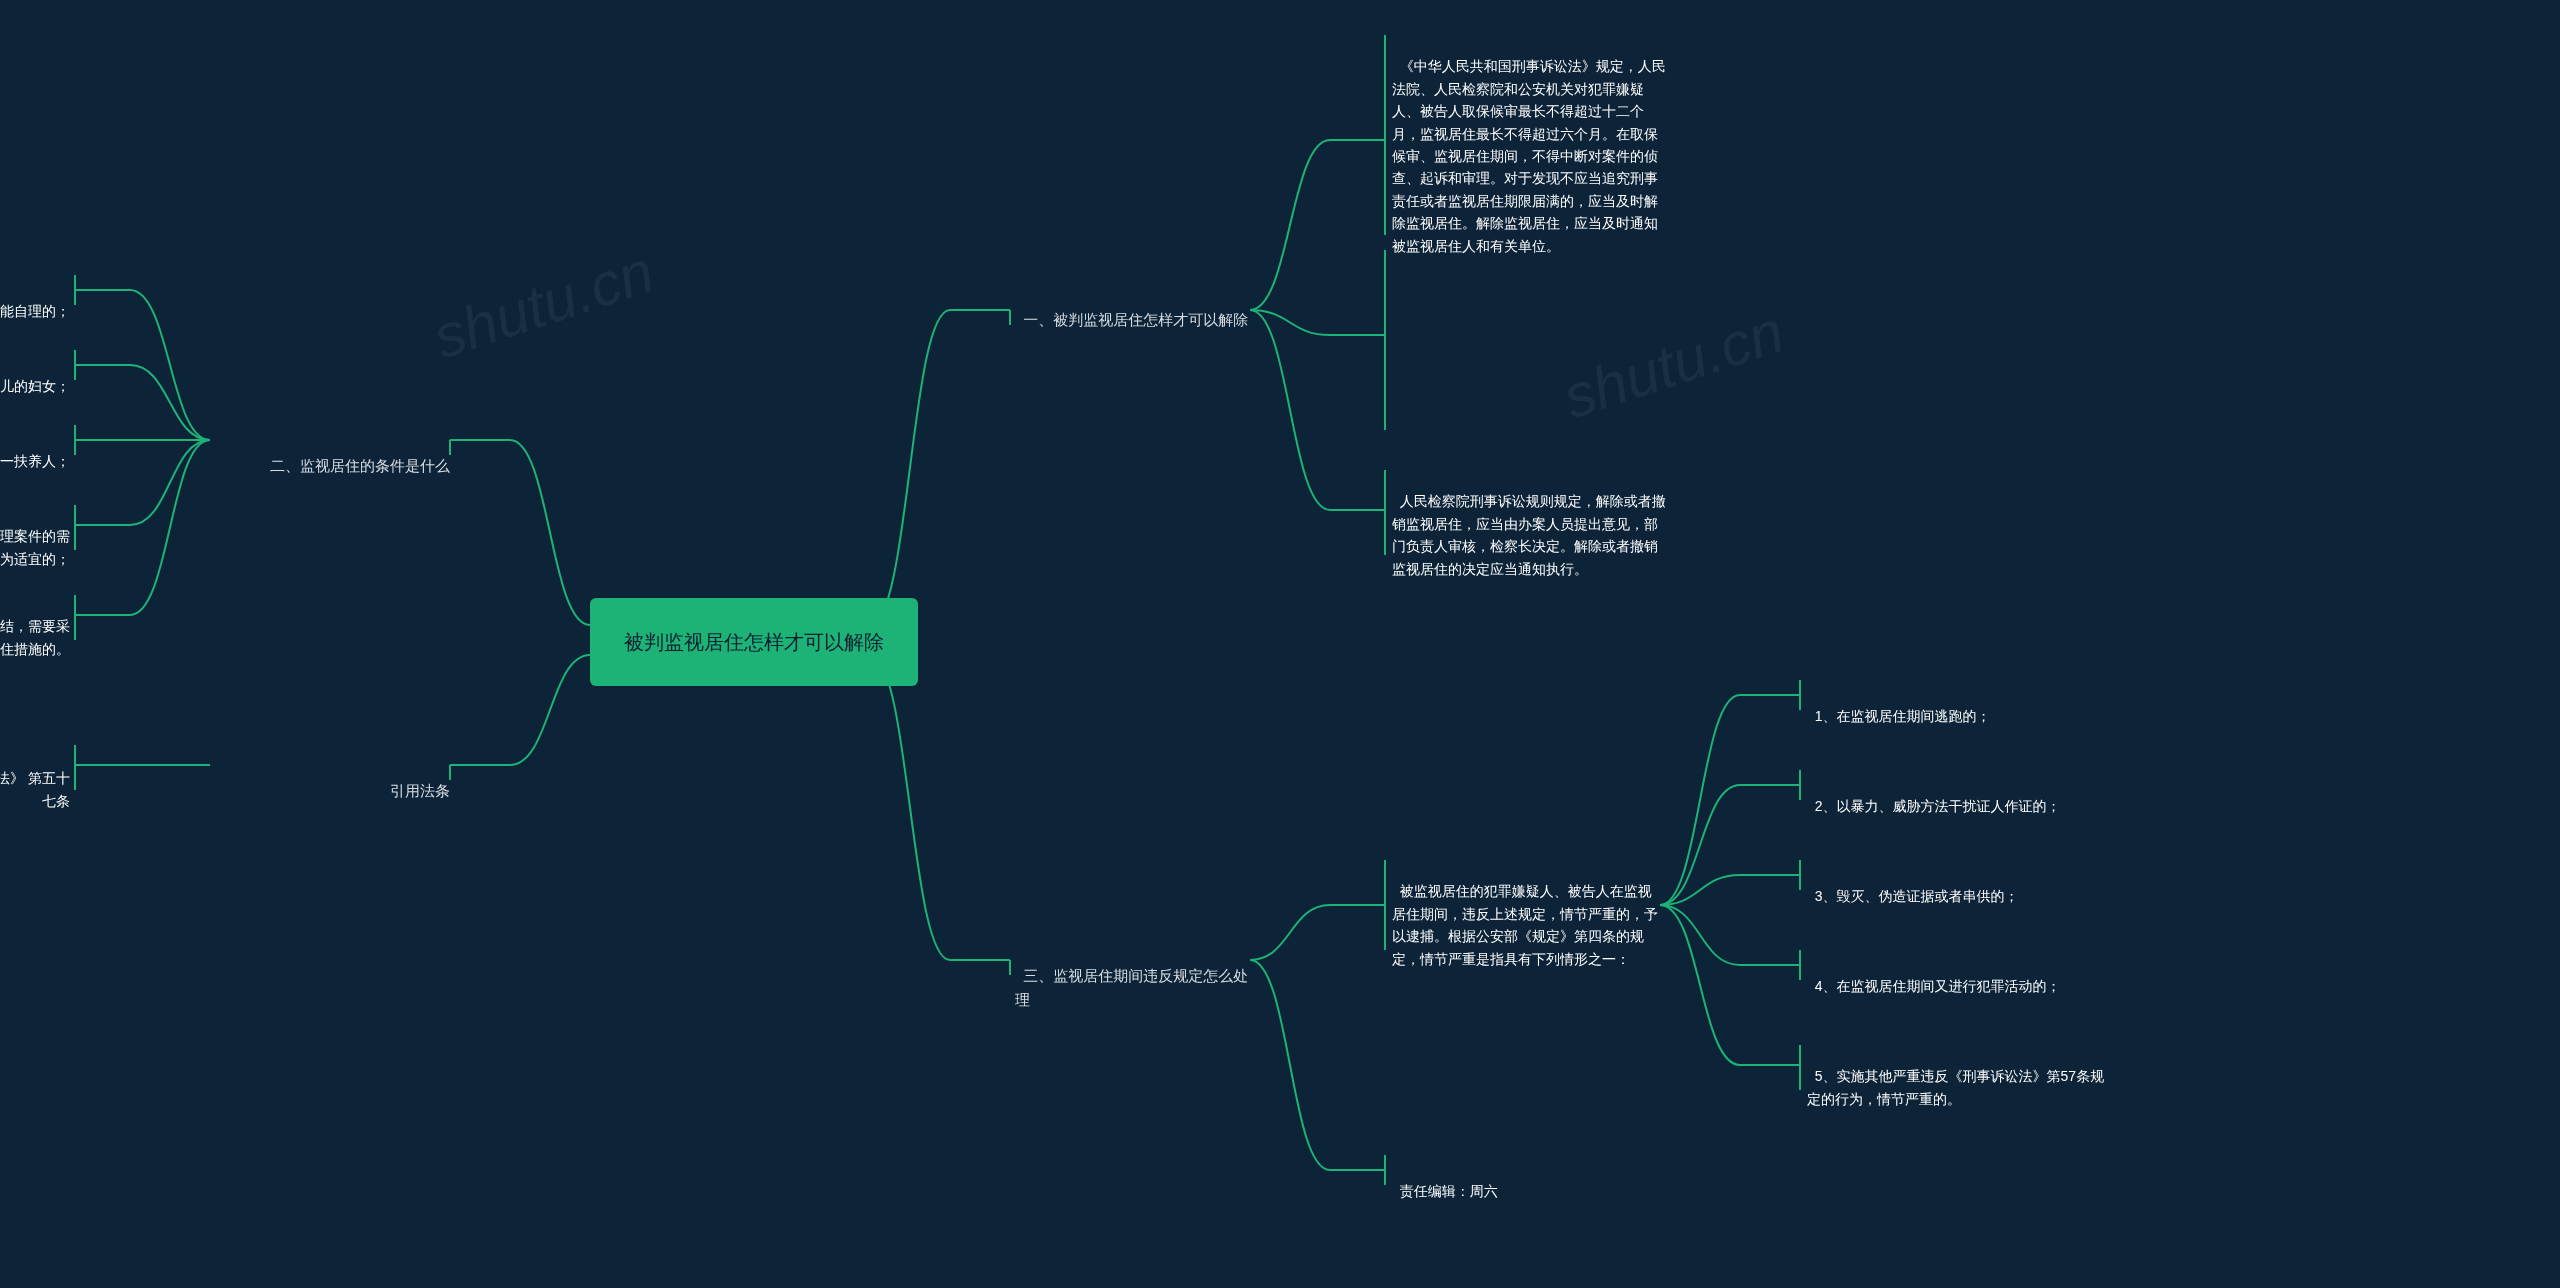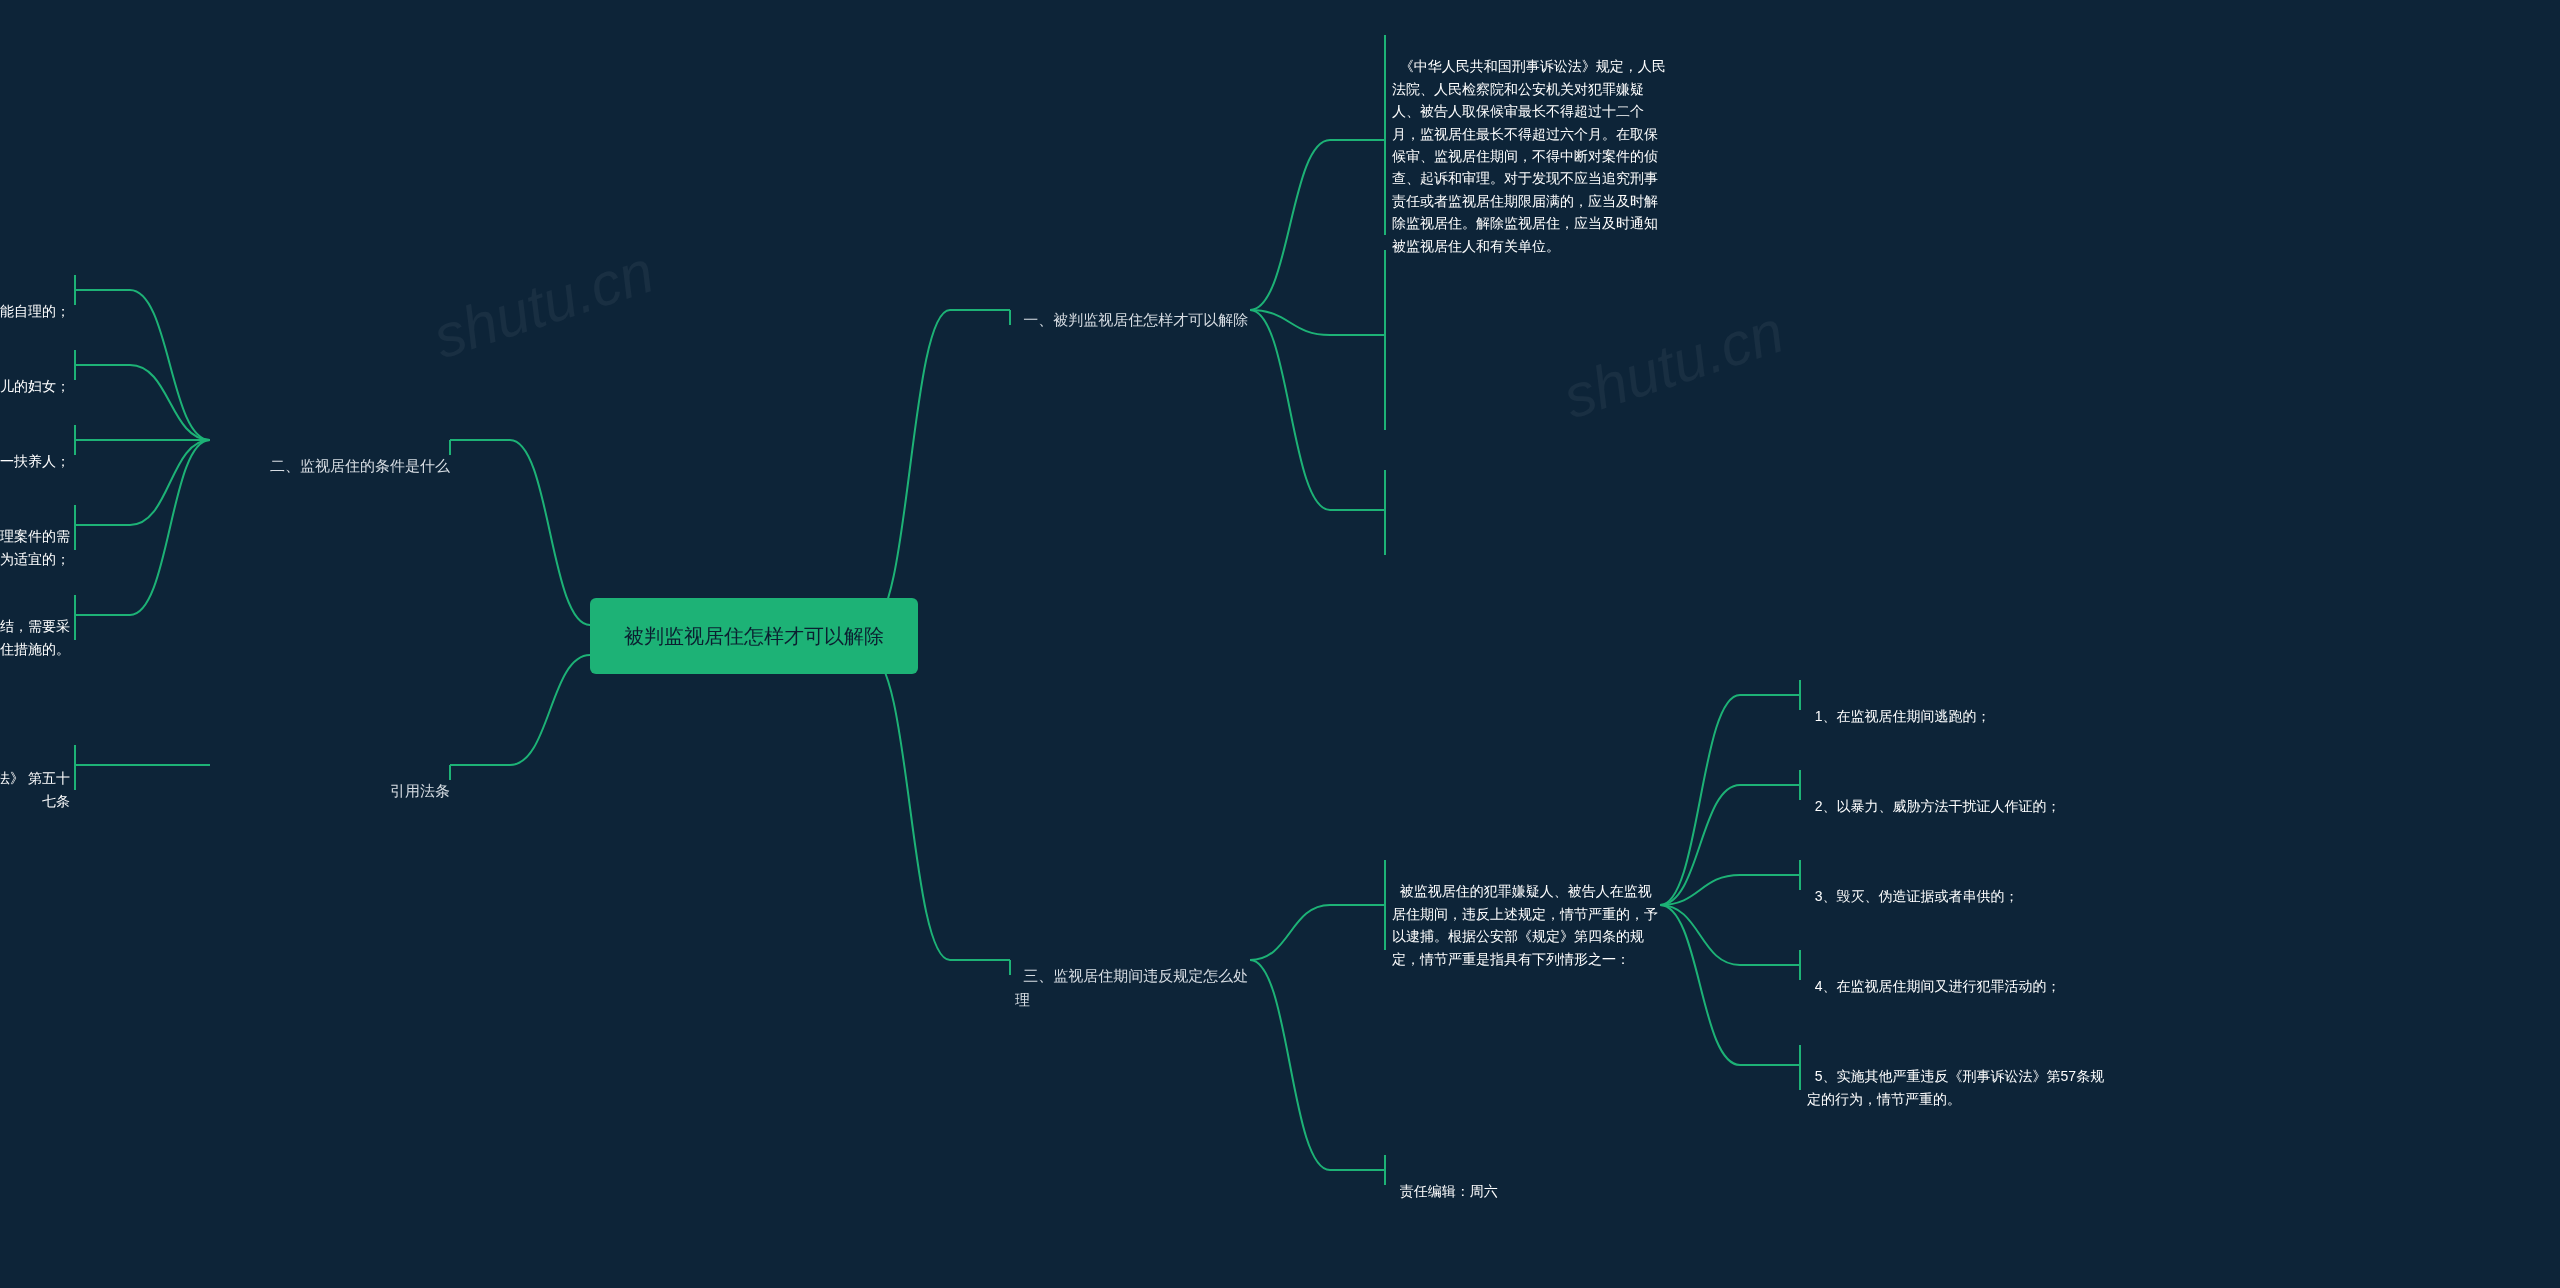--- a/index.html
+++ b/index.html
@@ -33,21 +33,21 @@
   }
   .node.branch {
     color: #d7dde3;
     font-size: 15px;
   }
   .root {
     position: absolute;
     background: #1db276;
     color: #0b1f30;
     border-radius: 6px;
-    padding: 22px 24px;
+    padding: 28px 24px;
     font-size: 20px;
     text-align: center;
     width: 280px;
     line-height: 1.6;
   }
   .leaf-right { text-align: left; }
   .leaf-left  { text-align: right; }
   .watermark {
     position: absolute;
     color: rgba(255,255,255,0.05);
@@ -123,20 +123,23 @@
 <div class="root" style="left:590px; top:598px;">
   <span>被判监视居住怎样才可以解除</span>
 </div>
 
 <div class="node branch leaf-right" style="left:1015px; top:284px; width:235px;">
   <span>一、被判监视居住怎样才可以解除</span>
 </div>
 <div class="node leaf-right" style="left:1392px; top:33px; width:275px;">
   <span>《中华人民共和国刑事诉讼法》规定，人民法院、人民检察院和公安机关对犯罪嫌疑人、被告人取保候审最长不得超过十二个月，监视居住最长不得超过六个月。在取保候审、监视居住期间，不得中断对案件的侦查、起诉和审理。对于发现不应当追究刑事责任或者监视居住期限届满的，应当及时解除监视居住。解除监视居住，应当及时通知被监视居住人和有关单位。</span>
 </div>
+<div class="node leaf-right" style="left:1392px; top:468px; width:275px;">
+  <span>人民检察院刑事诉讼规则规定，解除或者撤销监视居住，应当由办案人员提出意见，部门负责人审核，检察长决定。解除或者撤销监视居住的决定应当通知执行。</span>
+</div>
 
 <div class="node branch leaf-right" style="left:1015px; top:940px; width:235px;">
   <span>三、监视居住期间违反规定怎么处理</span>
 </div>
 <div class="node leaf-right" style="left:1392px; top:858px; width:270px;">
   <span>被监视居住的犯罪嫌疑人、被告人在监视居住期间，违反上述规定，情节严重的，予以逮捕。根据公安部《规定》第四条的规定，情节严重是指具有下列情形之一：</span>
 </div>
 <div class="node leaf-right" style="left:1392px; top:1158px; width:270px;">
   <span>责任编辑：周六</span>
 </div>

